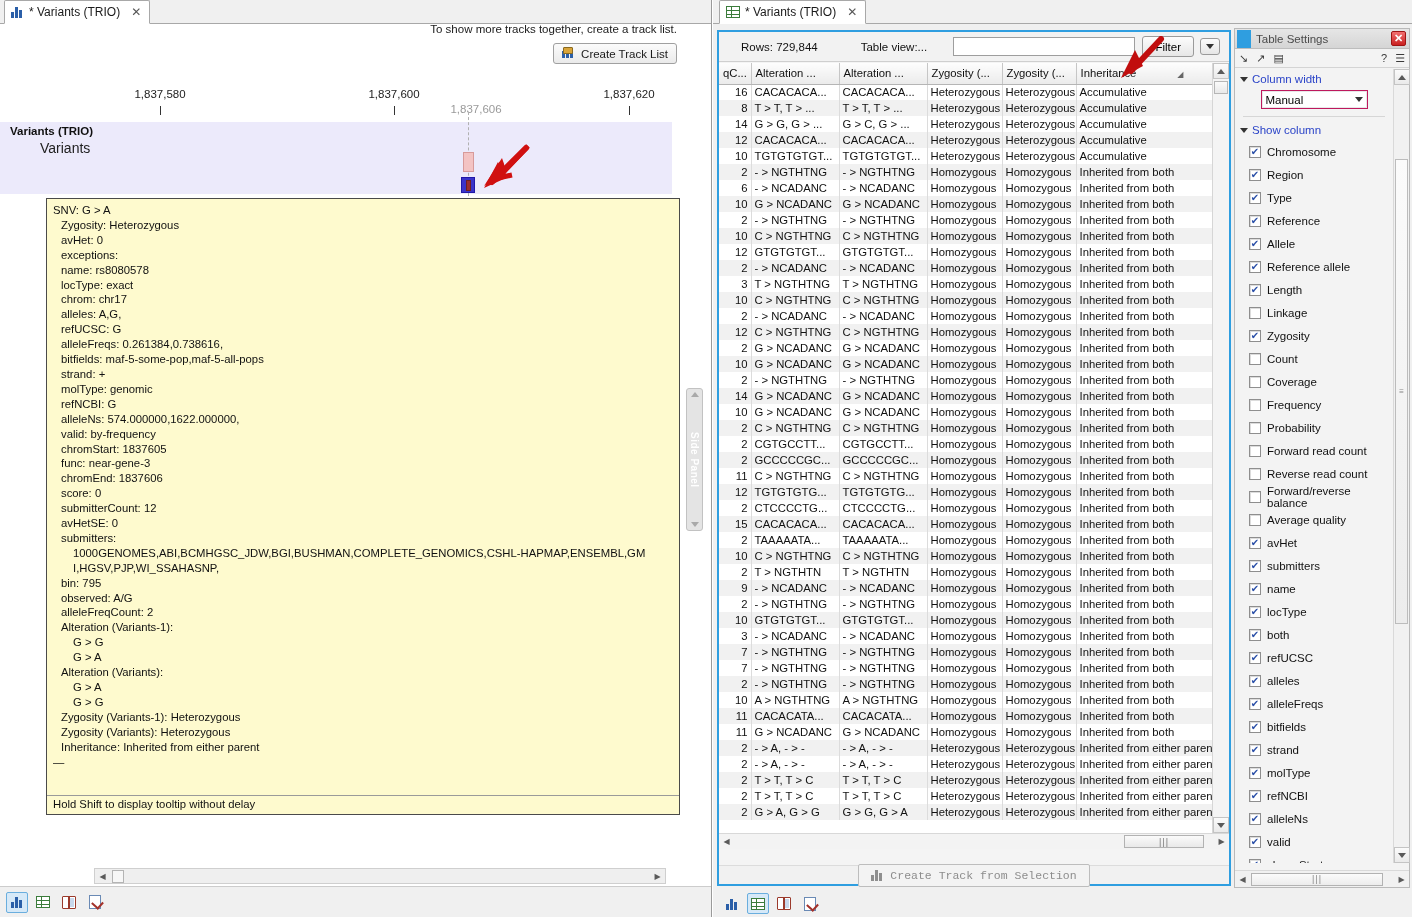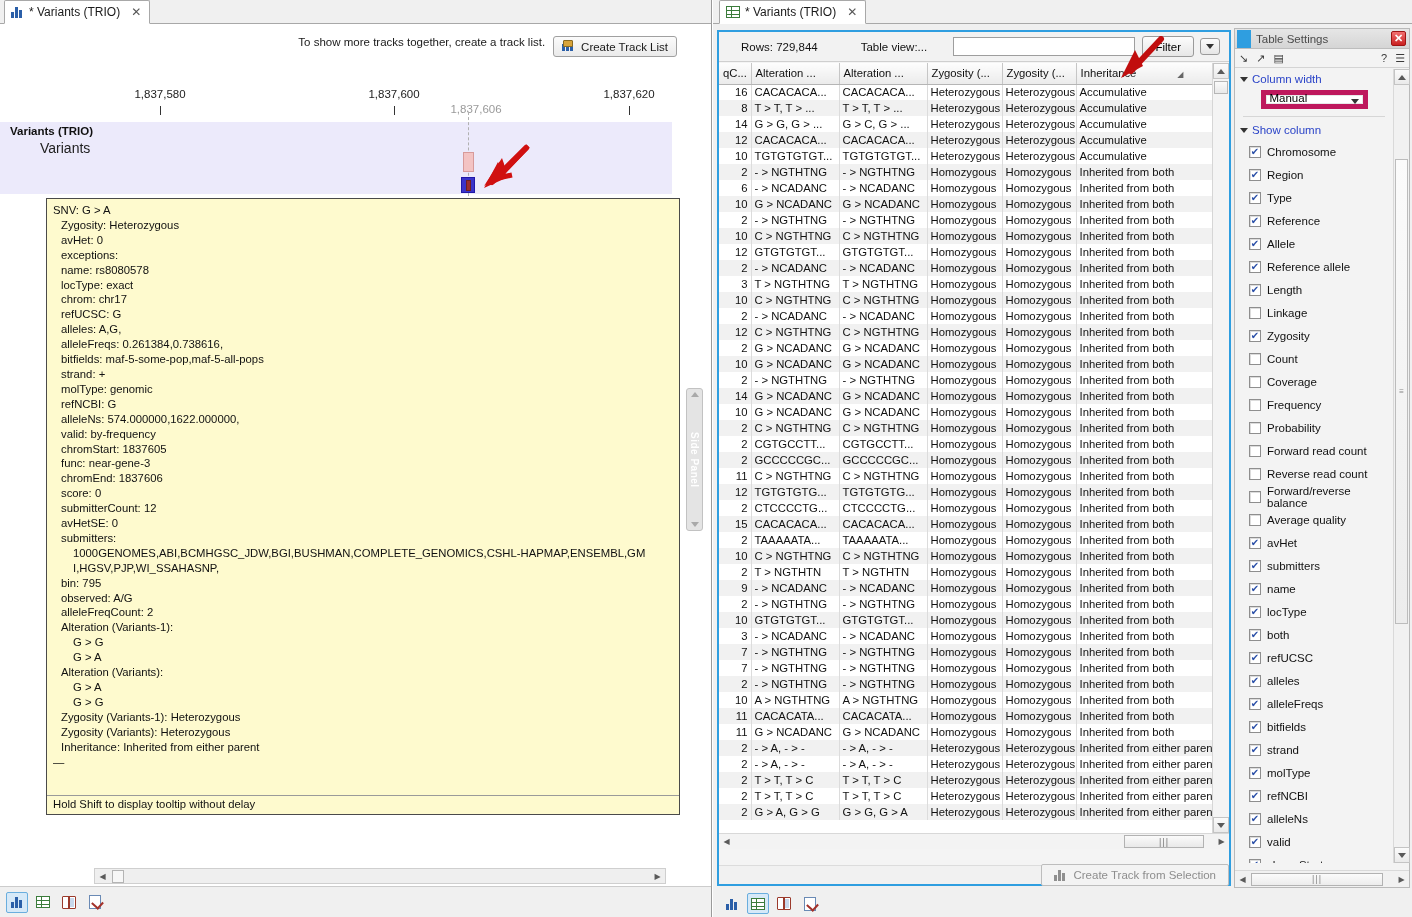--- a/index.html
+++ b/index.html
@@ -59,22 +59,22 @@
   .icon-table::after {
     content: ""; position: absolute; left: 0; right: 0; top: 7px; height: 1px; background: #3b7c3b;
   }
   .icon-table span {
     position: absolute; top: 0; bottom: 0; left: 4px; width: 1px; background: #3b7c3b;
   }
 
   
   #track-hint {
     position: absolute; left: 0; top: 36px; width: 685px; height: 28px;
-    display: flex; align-items: flex-start; justify-content: flex-end;
-    padding-right: 8px; gap: 8px;
+    display: flex; align-items: flex-end; justify-content: flex-end;
+    padding-right: 8px; gap: 8px; flex-direction: column;
   }
   #track-hint .hint-text { font-size: 11.5px; color: #1a1a1a; }
   .btn {
     border: 1px solid #a0a0a0; background: linear-gradient(#fbfbfb, #eaeaea);
     border-radius: 3px; padding: 3px 8px; font-size: 11.5px; color: #1a1a1a;
     display: inline-flex; align-items: center; gap: 5px; cursor: pointer;
   }
   .icon-tracklist {
     display:inline-block; width: 14px; height: 13px; position: relative;
   }
@@ -299,21 +299,21 @@
   }
   #grid-hthumb {
     position: absolute; left: 405px; width: 80px; height: 13px;
     background: linear-gradient(#fafafa,#e9e9e9); border: 1px solid #b2b2b2;
     display: flex; align-items: center; justify-content: center;
     font-size: 9px; color: #777; letter-spacing: 1px;
   }
   #table-footer {
     position: absolute; left: 0; right: 0; bottom: 0; height: 19px;
     background: #f1f1f1; border-top: 1px solid #dcdcdc;
-    display: flex; align-items: center; justify-content: flex-end;
+    display: flex; align-items: center; justify-content: center; font-family: Liberation Mono, monospace;
   }
   #create-track-btn {
     border: 1px solid #bdbdbd; background: #f3f3f3; border-radius: 2px;
     padding: 4px 12px; font-size: 11.5px; color: #8d8d8d;
     display: inline-flex; align-items: center; gap: 6px; cursor: default;
   }
   .icon-chart-grey i { background: #8f8f8f !important; }
 
   #right-bottombar {
     position: absolute; left: 0; top: 890px; width: 699px; height: 27px;
@@ -353,22 +353,22 @@
     overflow: hidden;
   }
   #settings-content { position: absolute; left: 0; top: 0; width: 158px; }
   .section-header {
     display: flex; align-items: center; gap: 4px; padding: 4px 0 4px 5px;
     font-size: 11.5px; color: #2b44c8;
   }
   .tri-d { width:0;height:0;border-left:4px solid transparent;border-right:4px solid transparent;border-top:5px solid #333; }
   #colwidth-row { display: flex; justify-content: center; padding: 1px 0 5px 0; }
   #colwidth-select {
-    width: 107px; height: 19px; border: 5px solid #be185d; background: #fff;
-    display: flex; align-items: flex-end; padding: 0 4px; font-size: 11.5px;
+    width: 107px; height: 19px; border: 1px solid #be185d; background: #fff;
+    display: flex; align-items: center; padding: 0 4px; font-size: 11.5px;
     box-shadow: inset 0 0 0 1px #e8e8e8;
   }
   #colwidth-select .lbl { flex: 1; }
   .divider { height: 1px; background: #d6d6d6; margin: 2px 8px 3px 8px; }
   .chk-row {
     display: flex; align-items: center; gap: 6px; height: 23px; padding-left: 14px;
     font-size: 11.5px; color: #111;
   }
   .chkbox {
     width: 12px; height: 12px; border: 1px solid #8e8e8e; background: #fff;
@@ -460,22 +460,22 @@
 
     <div id="tooltip">
       <div id="tooltip-lines">
           <div class="l">SNV: G &gt; A</div>
           <div class="l ind1">Zygosity: Heterozygous</div>
           <div class="l ind1">avHet: 0</div>
           <div class="l ind1">exceptions:</div>
           <div class="l ind1">name: rs8080578</div>
           <div class="l ind1">locType: exact</div>
           <div class="l ind1">chrom: chr17</div>
+          <div class="l ind1">alleles: A,G,</div>
           <div class="l ind1">refUCSC: G</div>
-          <div class="l ind1">alleles: A,G,</div>
           <div class="l ind1">alleleFreqs: 0.261384,0.738616,</div>
           <div class="l ind1">bitfields: maf-5-some-pop,maf-5-all-pops</div>
           <div class="l ind1">strand: +</div>
           <div class="l ind1">molType: genomic</div>
           <div class="l ind1">refNCBI: G</div>
           <div class="l ind1">alleleNs: 574.000000,1622.000000,</div>
           <div class="l ind1">valid: by-frequency</div>
           <div class="l ind1">chromStart: 1837605</div>
           <div class="l ind1">func: near-gene-3</div>
           <div class="l ind1">chromEnd: 1837606</div>

